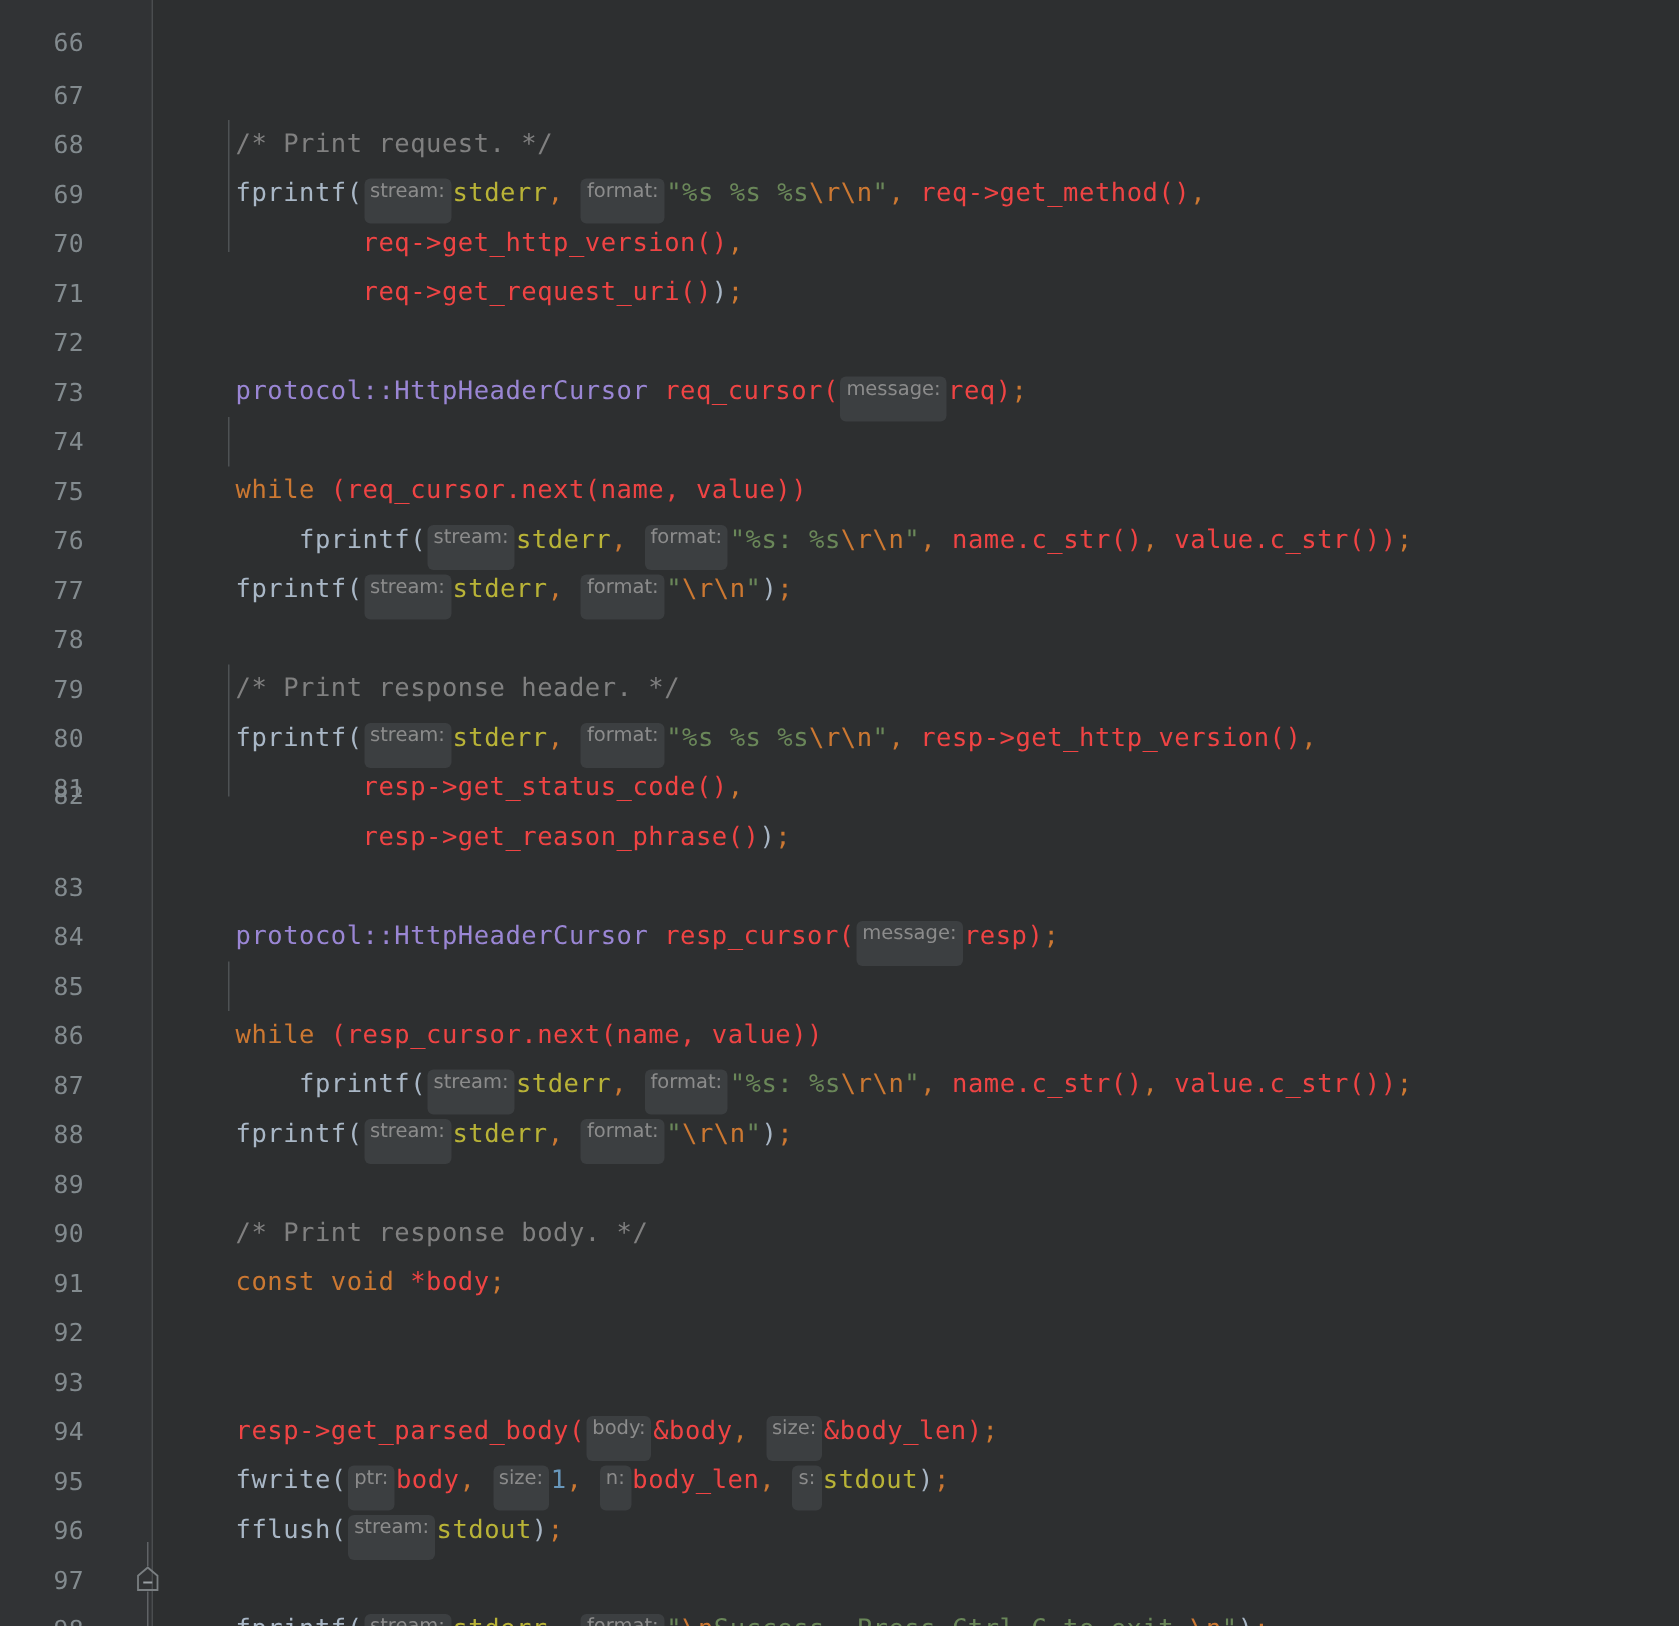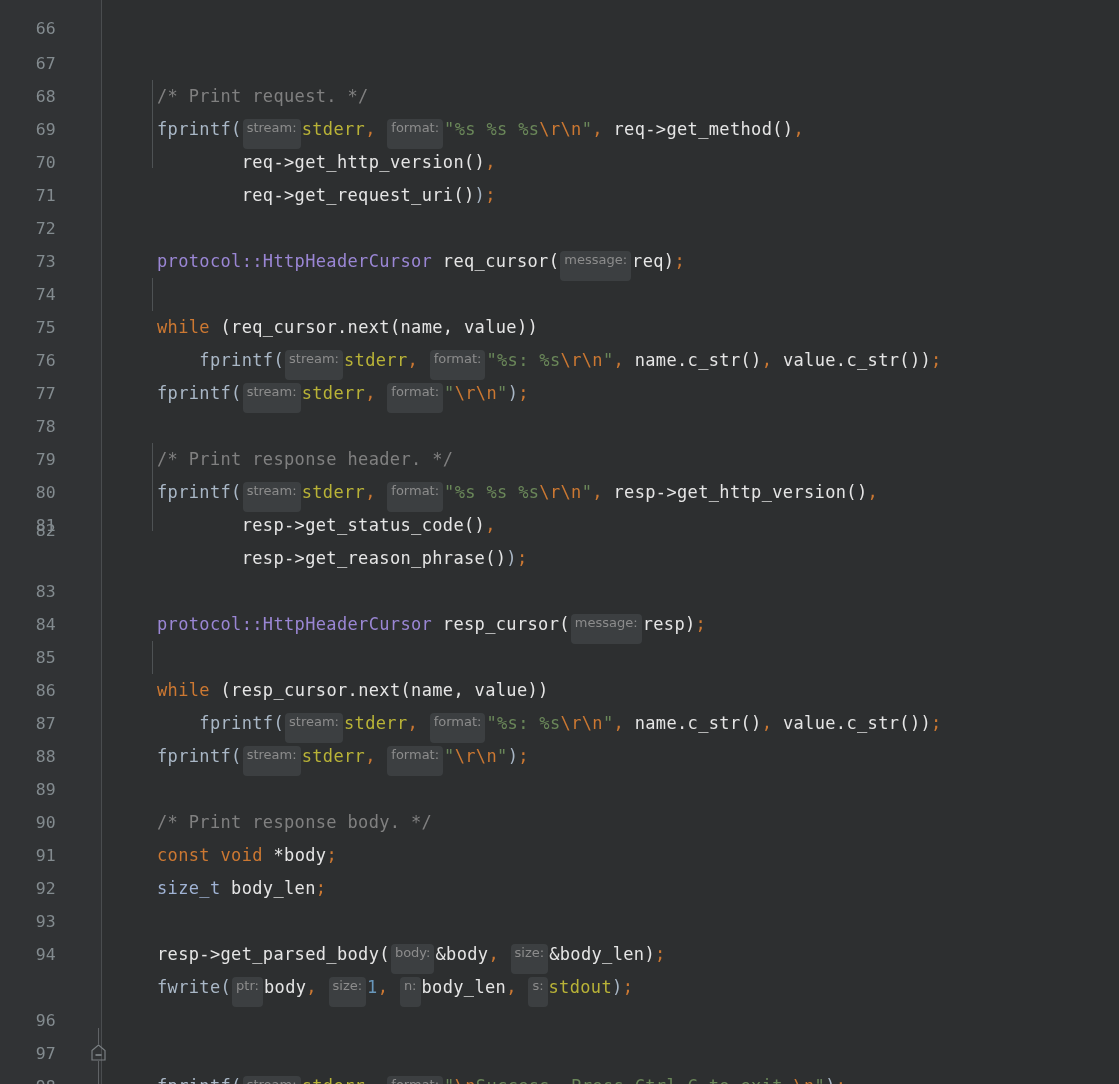--- a/index.html
+++ b/index.html
@@ -70,21 +70,21 @@
   .guide {
     position: absolute;
     width: 1px;
     background: #4e5254;
   }
 
   
   .kw      { color: #cc7832; }
   .cls     { color: #9a86d4; }            
   .sizet   { color: #a0b3d4; }            
-  .ident   { color: #e5e5e5; }
+  .ident   { color: #ef4444; }
   .fn      { color: #a9b7c6; }
   .cmt     { color: #808080; }            
   .str     { color: #6a8759; }            
   .esc     { color: #cc7832; }            
   .num     { color: #6897bb; }            
   .glob    { color: #b9b337; }            
   .punc    { color: #a9b7c6; }
   .semi    { color: #cc7832; }
 
   
@@ -267,38 +267,41 @@
     <span class="code"><span class="cmt">/* Print response body. */</span></span>
   </div>
 
   <div class="row" style="top:773px;">
     <span class="lnum">90</span>
     <span class="code"><span class="kw">const</span> <span class="kw">void</span> <span class="ident">*body</span><span class="semi">;</span></span>
   </div>
 
   <div class="row" style="top:806px;">
     <span class="lnum">91</span>
-    <span class="code"><span class="sizet">size_t</span> <span class="ident">body_len</span><span class="semi">;</span></span>
   </div>
 
   <div class="row" style="top:839px;">
     <span class="lnum">92</span>
     <span class="code"></span>
   </div>
 
   <div class="row" style="top:872px;">
     <span class="lnum">93</span>
     <span class="code"><span class="ident">resp-&gt;get_parsed_body(</span><span class="hint">body:</span><span class="ident">&amp;body</span><span class="semi">,</span> <span class="hint">size:</span><span class="ident">&amp;body_len)</span><span class="semi">;</span></span>
   </div>
 
   <div class="row" style="top:905px;">
     <span class="lnum">94</span>
     <span class="code"><span class="fn">fwrite(</span><span class="hint">ptr:</span><span class="ident">body</span><span class="semi">,</span> <span class="hint">size:</span><span class="num">1</span><span class="semi">,</span> <span class="hint">n:</span><span class="ident">body_len</span><span class="semi">,</span> <span class="hint">s:</span><span class="glob">stdout</span><span class="punc">)</span><span class="semi">;</span></span>
   </div>
 
+  <div class="row" style="top:938px;">
+    <span class="lnum">95</span>
+    <span class="code"><span class="fn">fflush(</span><span class="hint">stream:</span><span class="glob">stdout</span><span class="punc">)</span><span class="semi">;</span></span>
+  </div>
 
   <div class="row" style="top:971px;">
     <span class="lnum">96</span>
     <span class="code"></span>
   </div>
 
   <div class="row" style="top:1004px;">
     <span class="lnum">97</span>
     <span class="code"><span class="fn">fprintf(</span><span class="hint">stream:</span><span class="glob">stderr</span><span class="semi">,</span> <span class="hint">format:</span><span class="str">"</span><span class="esc">\n</span><span class="str">Success. Press Ctrl-C to exit.</span><span class="esc">\n</span><span class="str">"</span><span class="punc">)</span><span class="semi">;</span></span>
   </div>

